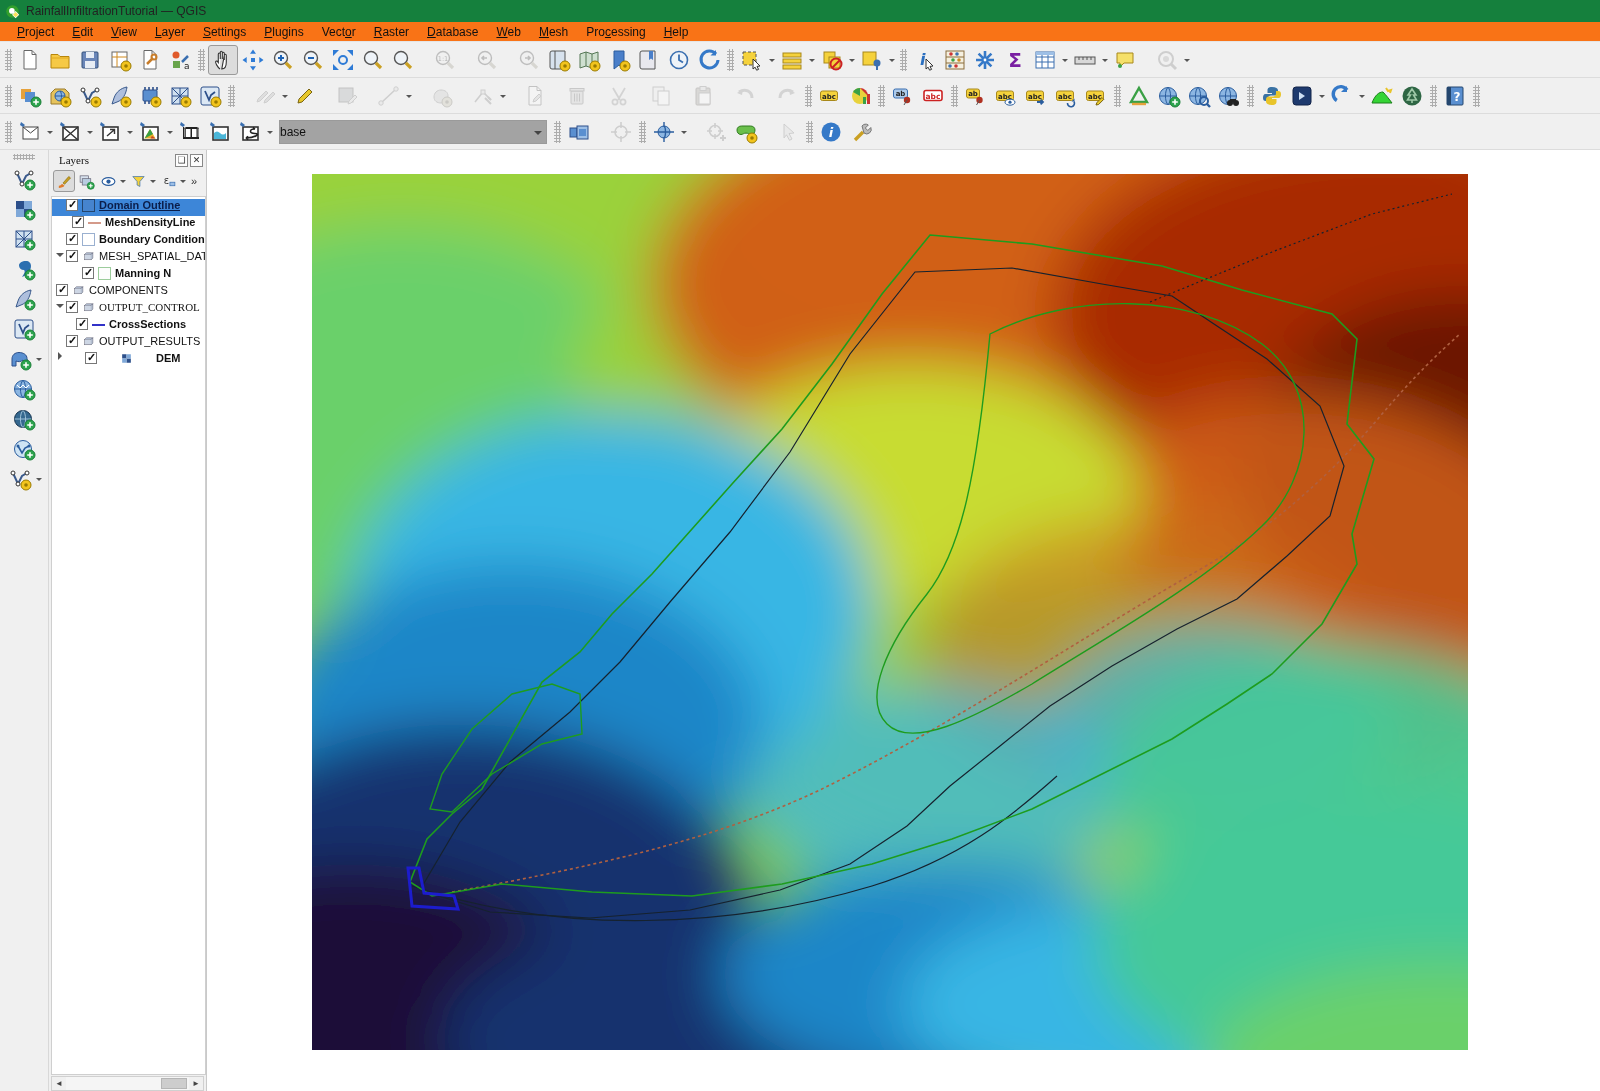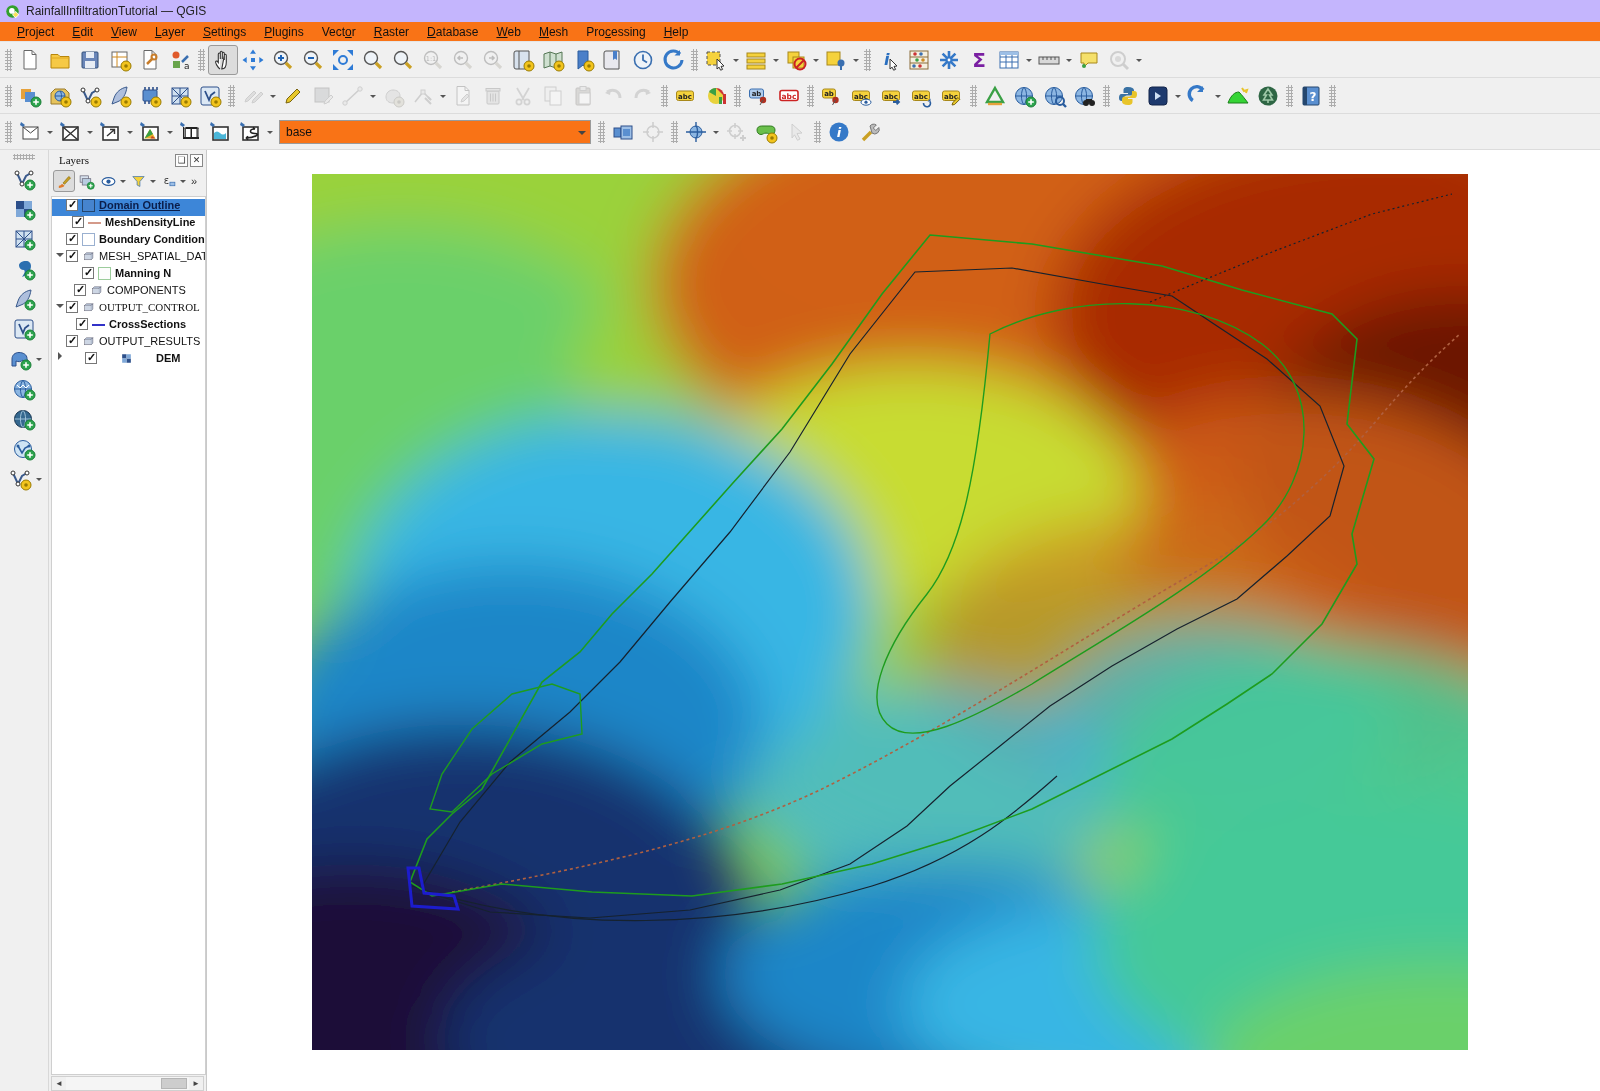--- a/index.html
+++ b/index.html
@@ -1,35 +1,35 @@
 <!DOCTYPE html>
 <html><head>
 <meta charset="utf-8">
 <style>
   * { margin:0; padding:0; box-sizing:border-box; }
   html,body { width:1600px; height:1091px; overflow:hidden;
     font-family:"Liberation Sans", sans-serif; background:#f0f0f0; color:#111; }
   
-  #titlebar { height:22px; display:flex; align-items:center; padding-left:5px; background:#c4b5fd; }
+  #titlebar { height:22px; display:flex; align-items:center; padding-left:5px; background:#15803d; }
   #titlebar .qlogo { width:15px; height:15px; margin-right:6px; }
   #title-text { font-size:12px; color:#222; }
   #menubar { height:20px; display:flex; align-items:center; background:#f97316; border-bottom:1px solid #e5e5e5; padding-left:8px; }
   .menu-item { font-size:12px; padding:2px 9px; cursor:default; }
   .menu-item u { text-decoration:underline; }
   
   .tbrow { height:36px; display:flex; align-items:center; background:#f0f0f0; border-bottom:1px solid #dcdcdc; padding-left:2px; }
   .tbtn { width:30px; height:30px; display:flex; align-items:center; justify-content:center; border:1px solid transparent; border-radius:3px; position:relative; flex:0 0 auto; }
   .tbtn svg { width:24px; height:24px; }
   .tbtn.act { background:#dcdcdc; border-color:#9a9a9a; }
-  .tbtn.dis { opacity:.32; filter:grayscale(.9); }
+  .tbtn.dis { opacity:.32; filter:grayscale(.9);margin-left:12px; }
   .dd { width:10px; height:30px; display:flex; align-items:center; justify-content:center; flex:0 0 auto; }
   .dd:after { content:""; border:3.5px solid transparent; border-top-color:#555; margin-top:4px; }
   .tsep { width:7px; height:22px; margin:0 3px; flex:0 0 auto;
     background-image:radial-gradient(#adadad 1px, transparent 1.1px); background-size:3px 3px; background-position:1px 1px; }
-  .combo { width:312px; height:24px; background:#f97316; border:1px solid #9a9a9a; display:flex; align-items:center; font-size:12px; padding-left:6px; position:relative; margin:0 4px; }
+  .combo { width:268px; height:24px; background:#a3a3a3; border:1px solid #9a9a9a; display:flex; align-items:center; font-size:12px; position:relative; margin:0 4px; }
   .combo .caret { position:absolute; right:4px; border:4px solid transparent; border-top-color:#444; top:10px; }
   
   #main { display:flex; height:943px; }
   #lefttb { width:49px; background:#f0f0f0; border-right:1px solid #d8d8d8; display:flex; flex-direction:column; align-items:center; padding-top:2px; }
   #lefttb .handle { width:22px; height:6px; margin:2px 0 4px 0;
     background-image:radial-gradient(#adadad 1px, transparent 1.1px); background-size:3px 3px; }
   #lefttb .tbtn { margin:0; }
   .vwrap { display:flex; align-items:center; }
   
   #layers-panel { width:158px; background:#f0f0f0; border-right:1px solid #c9c9c9; display:flex; flex-direction:column; }
@@ -1127,21 +1127,21 @@
               <rect x="5" y="8" width="12" height="10" fill="#cdd6e4" stroke="#667"></rect>
               <path d="M5 8l3-3h12l-3 3M17 8l3-3v10l-3 3" fill="#b4c2d6" stroke="#667"></path>
             </svg></span>
           <span class="llabel">MESH_SPATIAL_DATA</span>
         </div>
         <div class="lrow" style="padding-left: 30px;">
           <span class="lchk"></span>
           <span class="swatch" style="border: 1.5px solid rgb(156, 204, 156); background: rgb(253, 253, 253);"></span>
           <span class="llabel b">Manning N</span>
         </div>
-        <div class="lrow" style="padding-left: 22px;">
+        <div class="lrow" style="padding-left: 4px;">
           <span class="lchk"></span>
           <span class="swatch"><svg viewBox="0 0 24 24" style="width: 13px; height: 13px;">
               <rect x="5" y="8" width="12" height="10" fill="#cdd6e4" stroke="#667"></rect>
               <path d="M5 8l3-3h12l-3 3M17 8l3-3v10l-3 3" fill="#b4c2d6" stroke="#667"></path>
             </svg></span>
           <span class="llabel">COMPONENTS</span>
         </div>
         <div class="lrow" style="padding-left: 2px; font-family: Liberation Serif, serif;">
           <span class="exp">
             <span class="tri-open"></span>

